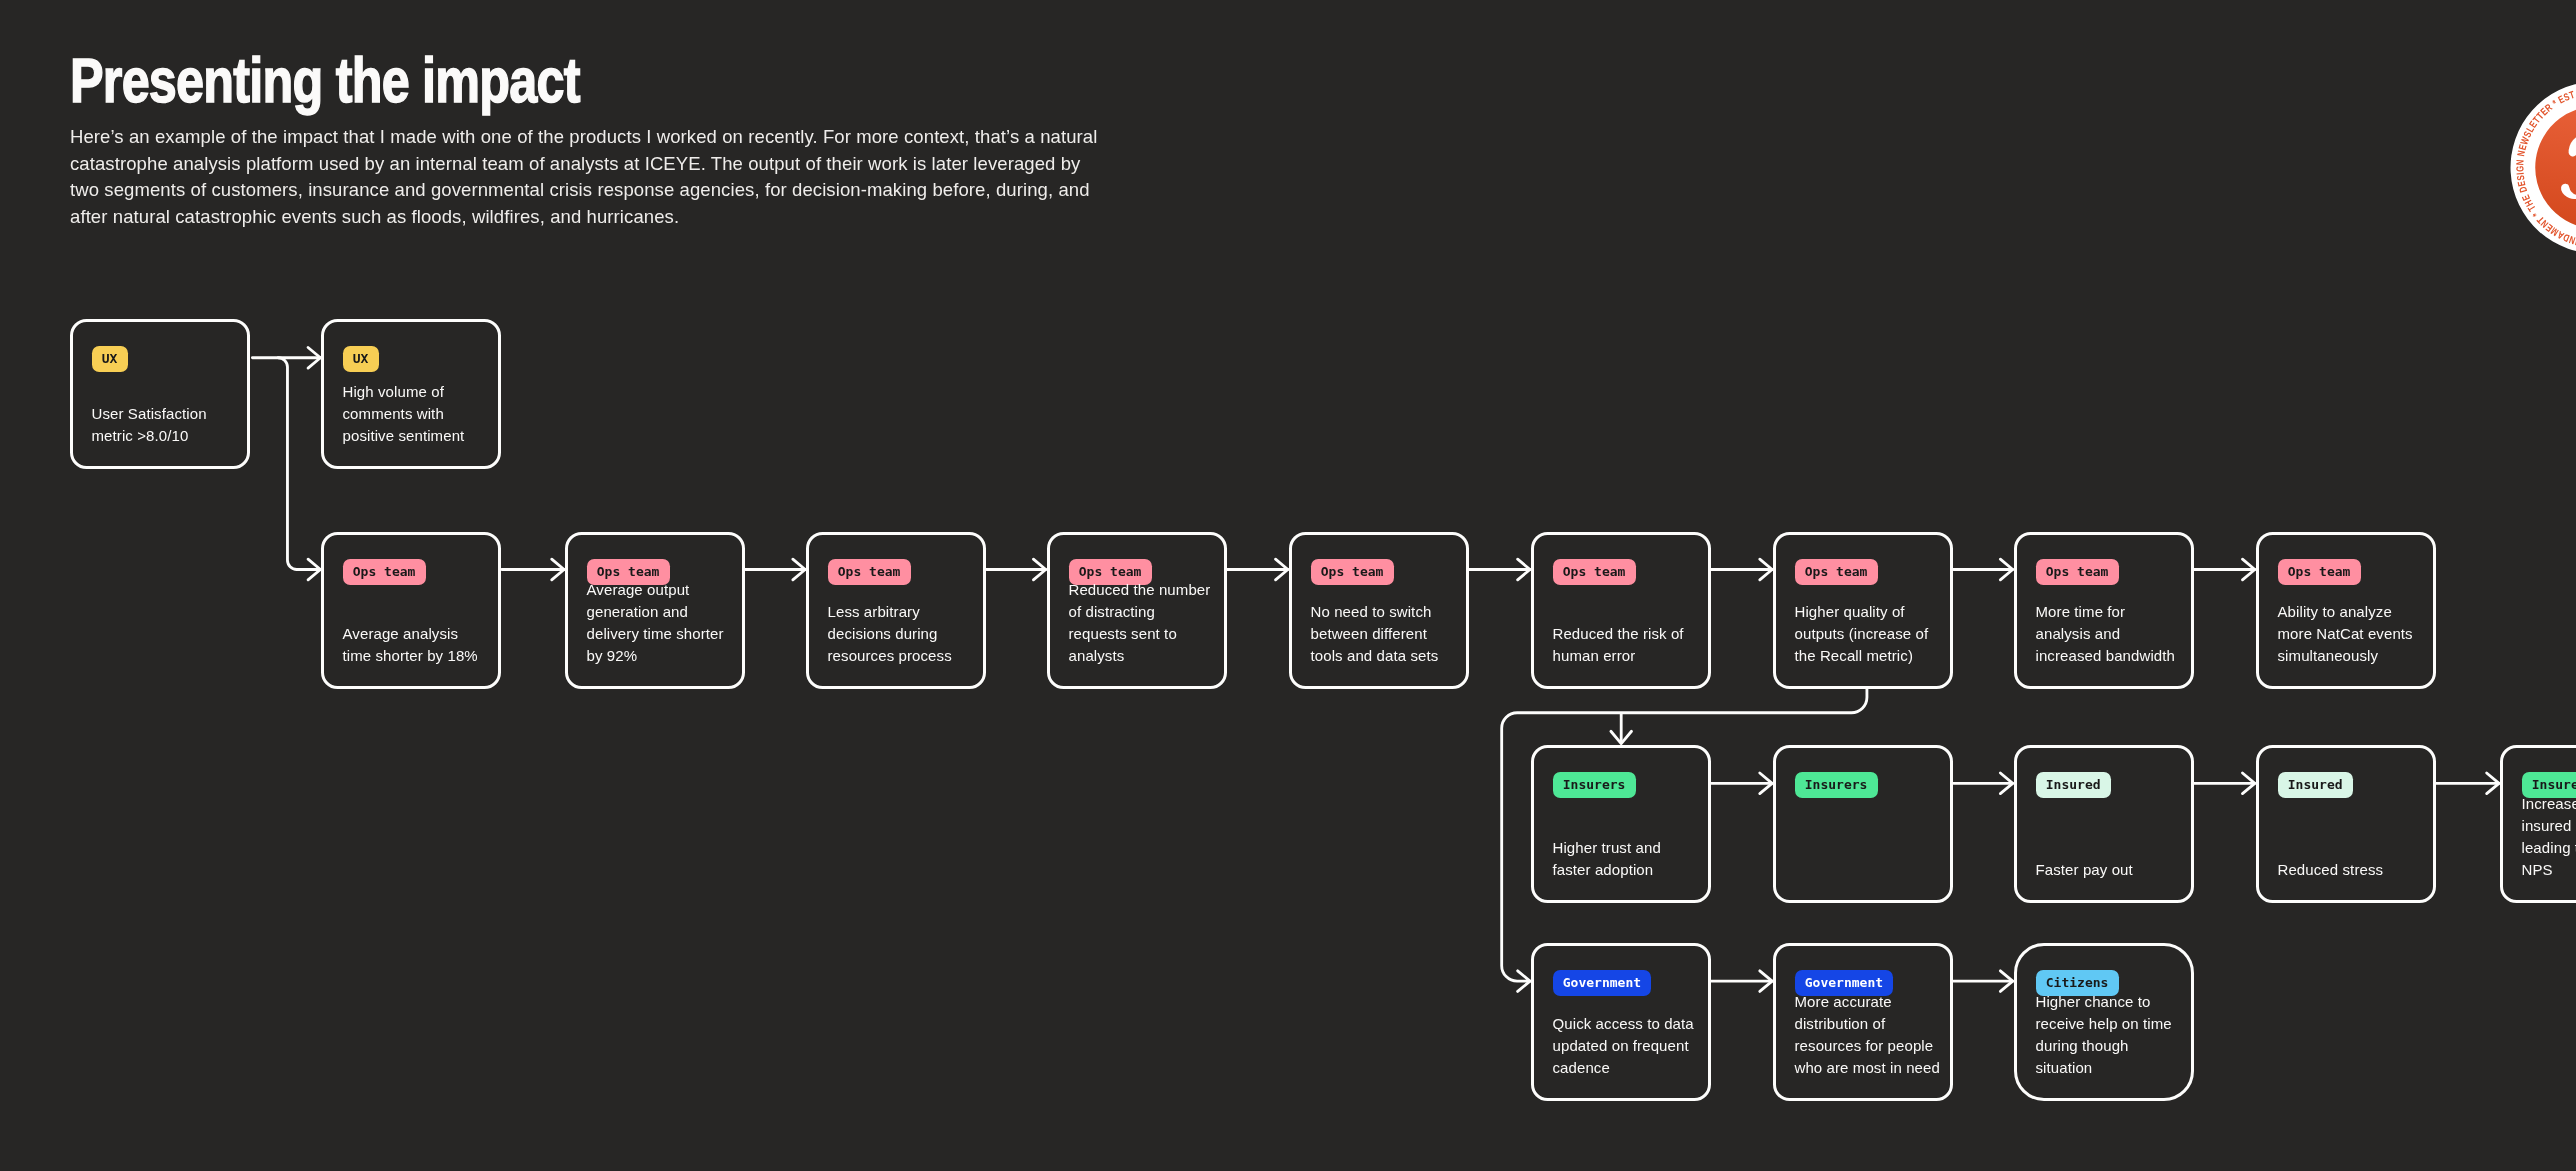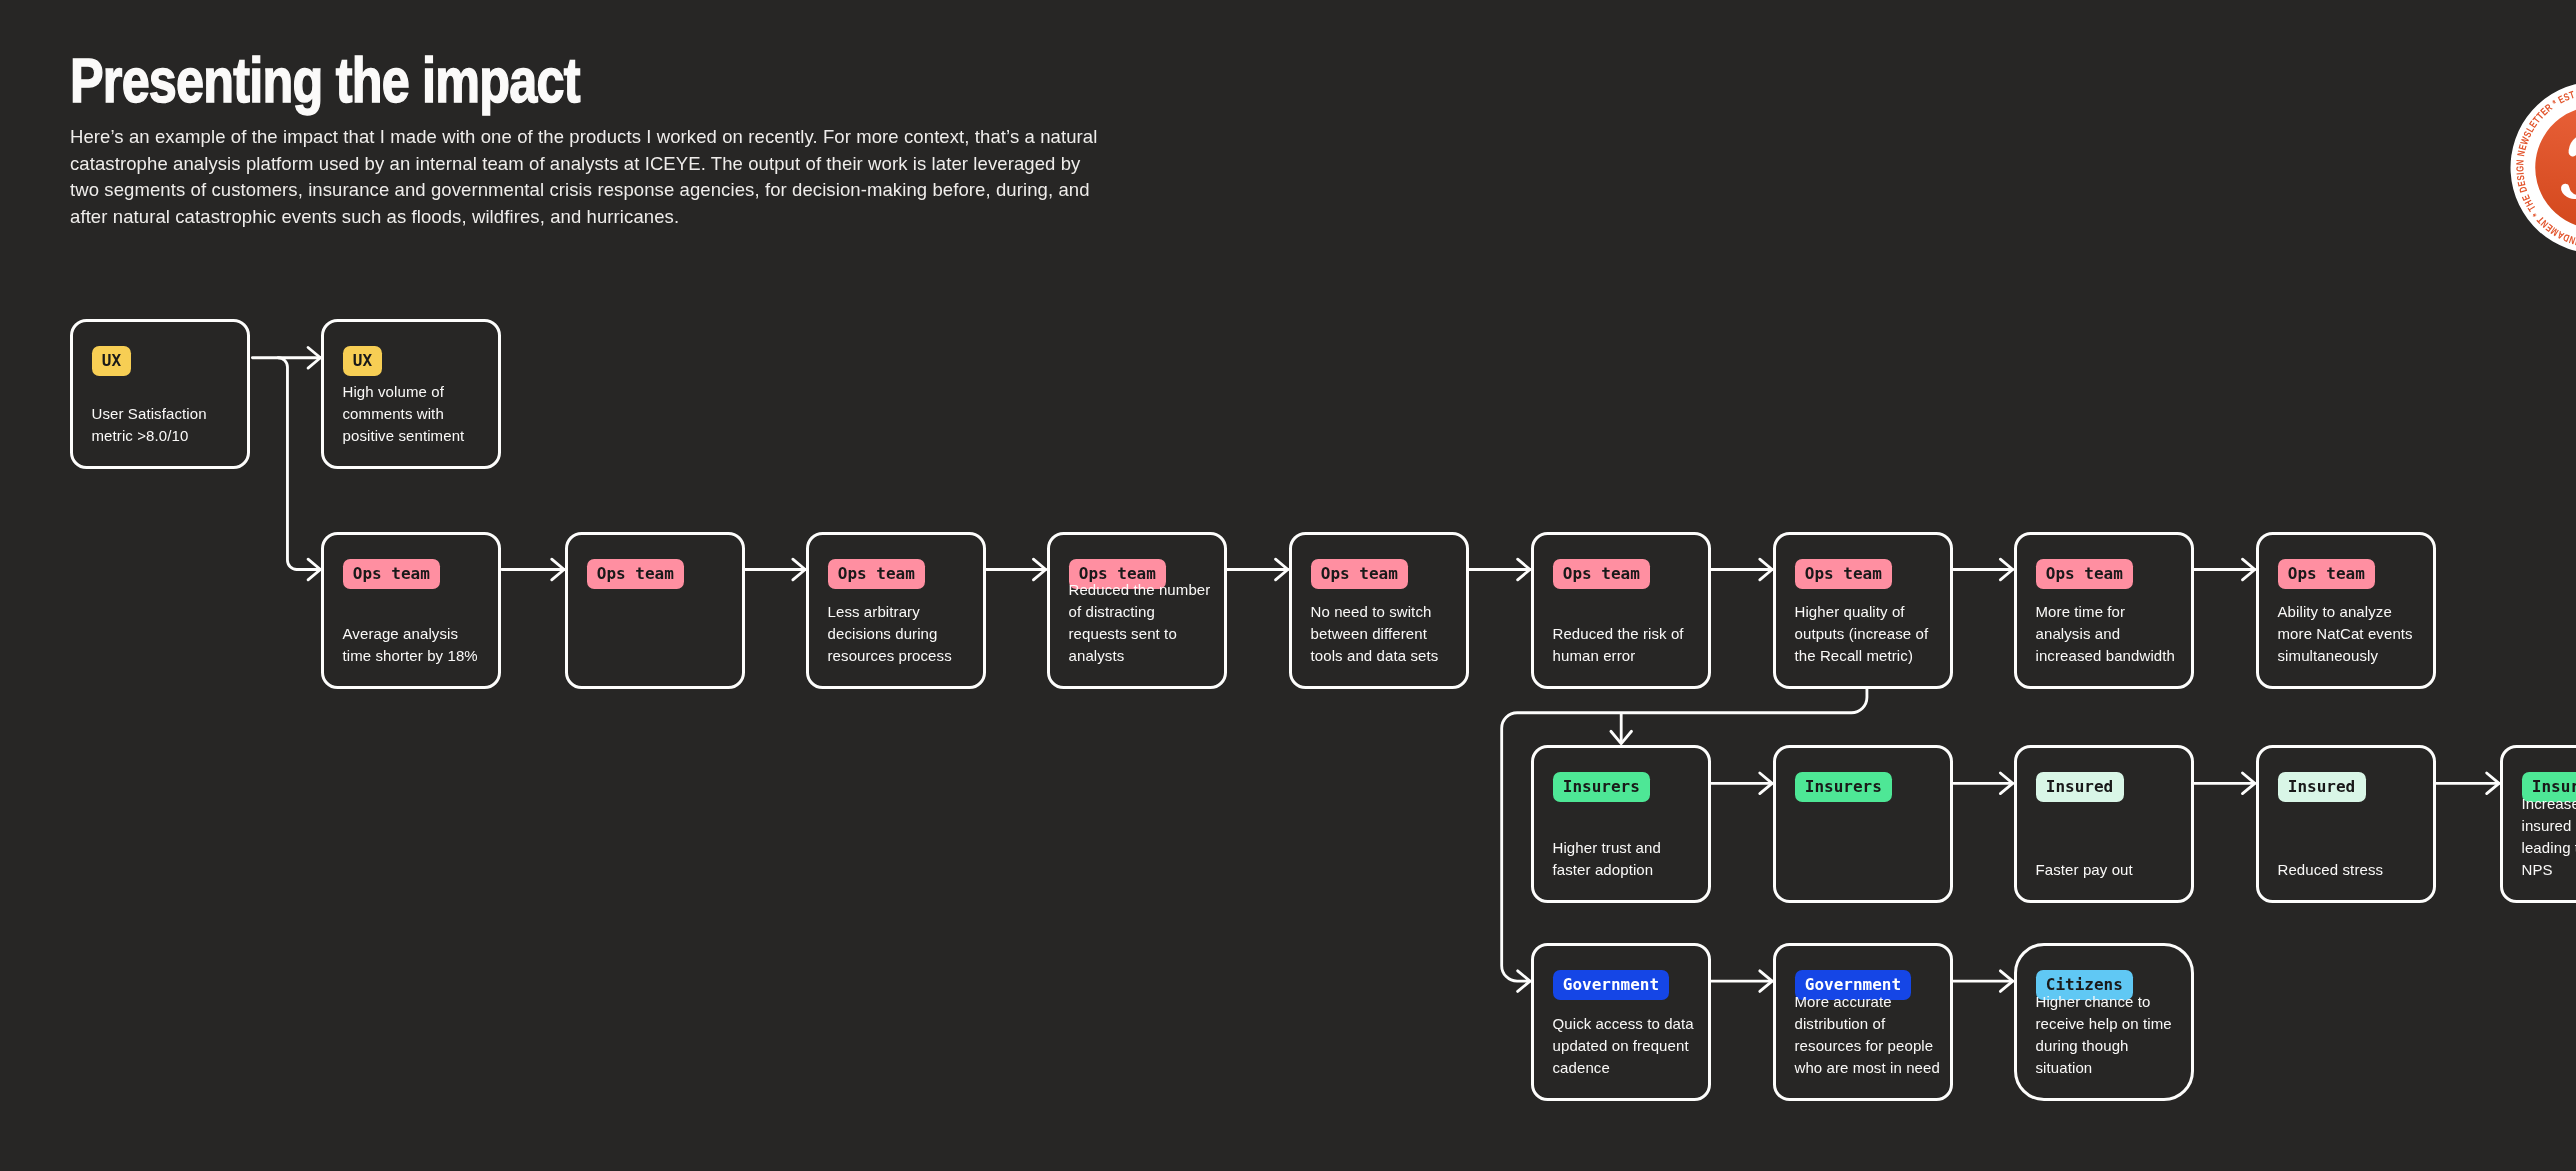--- a/index.html
+++ b/index.html
@@ -18,21 +18,21 @@
     position:absolute;left:70px;top:124px;width:1036px;margin:0;
     font-size:18.5px;line-height:1.44;color:#EFEDEB;letter-spacing:0.1px;
   }
   .badge{position:absolute;left:2510px;top:81px;width:173px;height:173px;transform:rotate(8deg);}
   .node{
     position:absolute;border:3.1px solid #FDFDFC;border-radius:16.5px;
     box-sizing:border-box;background:transparent;
   }
   .node .tag{
     position:absolute;left:18.5px;top:24px;
-    font-family:"DejaVu Sans Mono",monospace;font-weight:bold;font-size:16px;
+    font-family:"DejaVu Sans Mono",monospace;font-weight:bold;font-size:13px;
     padding:5.2px 10.3px;border-radius:7.2px;white-space:nowrap;line-height:1.2;
   }
   .node .body{
     position:absolute;left:18.5px;right:9.3px;bottom:19.6px;
     font-size:15px;line-height:1.45;color:#FAF9F8;letter-spacing:0.1px;
   }
   #connectors{position:absolute;left:0;top:0;}
   #connectors path{stroke:#FDFDFC;stroke-width:5.5;fill:none;stroke-linecap:round;stroke-linejoin:round;}
   .ring-text{font-family:"Liberation Sans",sans-serif;font-weight:bold;letter-spacing:1px;}
   .f-letter{font-family:"DejaVu Sans",sans-serif;font-style:italic;}
@@ -109,20 +109,21 @@
     <div class="node" style="left: 321px; top: 319px; width: 180px; height: 150px;">
       <span class="tag" style="background: rgb(247, 206, 84); color: rgb(25, 25, 25);">UX</span>
       <div class="body">High volume of comments with positive sentiment</div>
     </div>
     <div class="node" style="left: 321px; top: 532px; width: 180px; height: 157px;">
       <span class="tag" style="background: rgb(255, 143, 161); color: rgb(25, 25, 25);">Ops team</span>
       <div class="body">Average analysis time shorter by 18%</div>
     </div>
     <div class="node" style="left: 565px; top: 532px; width: 180px; height: 157px;">
       <span class="tag" style="background: rgb(255, 143, 161); color: rgb(25, 25, 25);">Ops team</span>
+      <div class="body">Average output generation and delivery time shorter by 92%</div>
     </div>
     <div class="node" style="left: 806px; top: 532px; width: 180px; height: 157px;">
       <span class="tag" style="background: rgb(255, 143, 161); color: rgb(25, 25, 25);">Ops team</span>
       <div class="body">Less arbitrary decisions during resources process</div>
     </div>
     <div class="node" style="left: 1047px; top: 532px; width: 180px; height: 157px;">
       <span class="tag" style="background: rgb(255, 143, 161); color: rgb(25, 25, 25);">Ops team</span>
       <div class="body">Reduced the number of distracting requests sent to analysts</div>
     </div>
     <div class="node" style="left: 1289px; top: 532px; width: 180px; height: 157px;">

